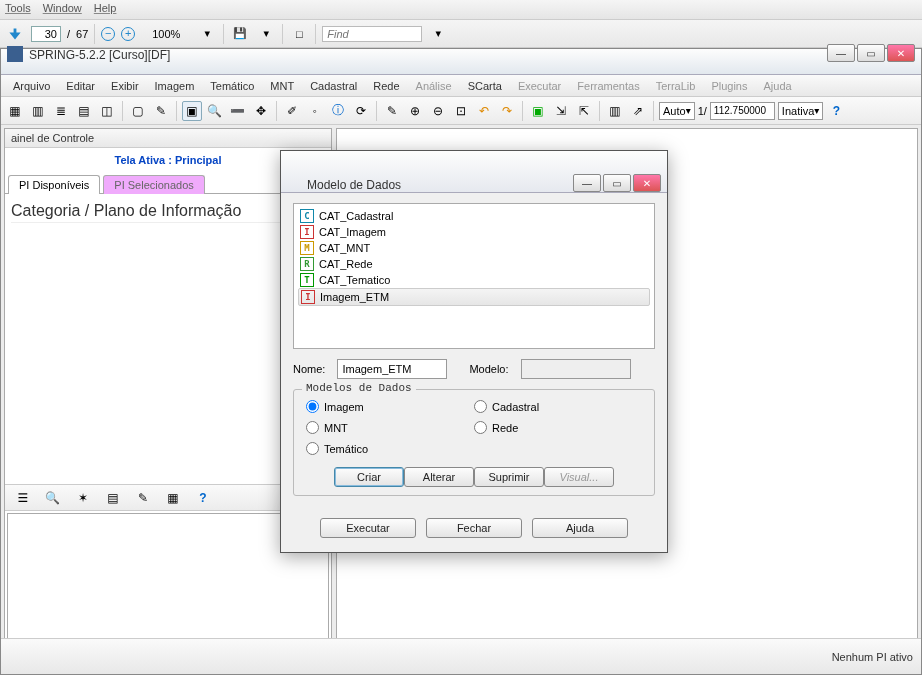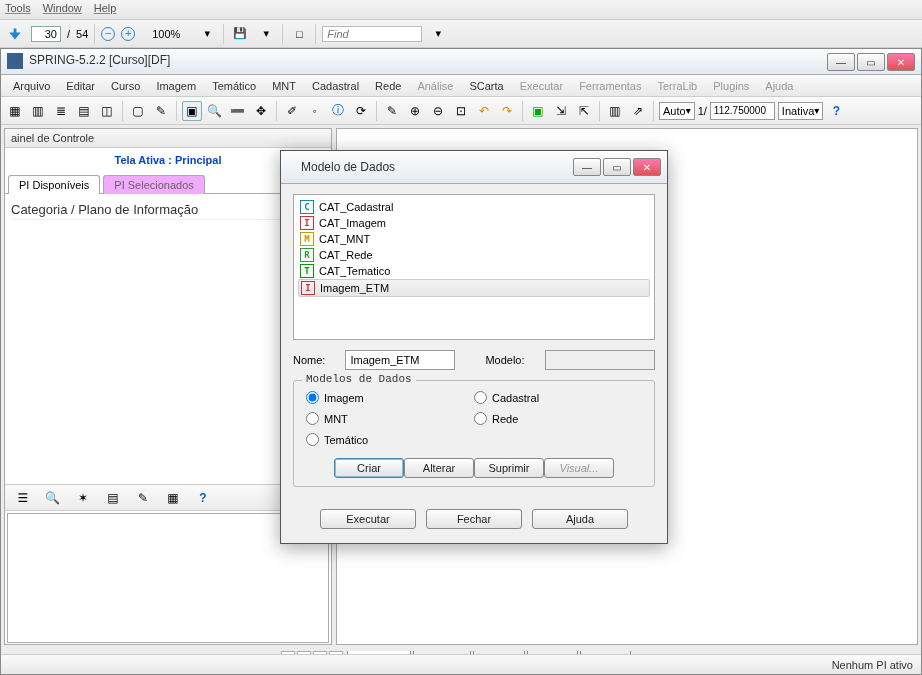--- a/index.html
+++ b/index.html
@@ -12,21 +12,21 @@
 
 .paging { background: linear-gradient(#f5f5f5, #e8e8e8); height: 28px; display: flex; align-items: center; gap: 6px; padding: 0 5px; border-bottom: 1px solid #ccc; }
 .tb-btn { width: 20px; height: 20px; display: inline-flex; align-items: center; justify-content: center; border: 1px solid transparent; border-radius: 3px; }
 .page-in { width: 30px; border: 1px solid #8aa; padding: 1px 3px; text-align: right; background: #fff; }
 .zoom-in { width: 50px; border: none; background: transparent; text-align: center; }
 .find-in { width: 100px; border: 1px solid #bbb; padding: 1px 4px; color: #888; font-style: italic; }
 .sep { width: 1px; height: 20px; background: #ccc; }
 
 
 .spring-window { position: absolute; left: 0; top: 48px; width: 922px; height: 627px; background: #ececec; border: 1px solid #888; }
-.titlebar { height: 26px; background: linear-gradient(#fdfdfd, #e2e8ee); border-bottom: 1px solid #aab; display: flex; align-items: flex-start; padding: 4px 6px; }
+.titlebar { height: 26px; background: linear-gradient(#fdfdfd, #e2e8ee); border-bottom: 1px solid #aab; display: flex; align-items: flex-end; padding: 12px 6px; }
 .titlebar .icon-sq { width: 16px; height: 16px; background: #3a5f8f; margin-right: 6px; display: inline-block; }
 .titlebar .title { color: #333; flex: 1; font-size: 12px; }
 .win-btns { display: flex; gap: 2px; }
 .win-btn { width: 28px; height: 18px; border: 1px solid #888; border-radius: 2px; background: linear-gradient(#fdfdfd, #ddd); display: flex; align-items: center; justify-content: center; font-size: 10px; color: #333; }
 .win-btn.close { background: linear-gradient(#f7a, #d55); color: #fff; }
 
 .menubar { height: 22px; background: linear-gradient(#fafafa, #e8e8e8); border-bottom: 1px solid #ccc; display: flex; align-items: center; padding: 0 6px; gap: 4px; }
 .menubar span { padding: 2px 6px; color: #333; }
 .menubar span.dis { color: #999; }
 
@@ -39,52 +39,52 @@
 
 .content-area { position: absolute; left: 0; top: 76px; right: 0; bottom: 26px; display: flex; }
 .left-panel { width: 328px; background: #fff; border: 1px solid #aaa; margin: 3px 2px 3px 3px; display: flex; flex-direction: column; }
 .panel-title { background: linear-gradient(#f8f8f8, #e8e8e8); border-bottom: 1px solid #ccc; padding: 3px 6px; color: #333; font-size: 11px; }
 .panel-link { text-align: center; padding: 6px; }
 .panel-link a { color: #0645c4; text-decoration: none; font-weight: bold; font-size: 11px; }
 .tabstrip { display: flex; border-bottom: 1px solid #aaa; margin-top: 2px; }
 .ptab { padding: 3px 10px; border: 1px solid #aaa; border-bottom: none; margin-left: 3px; background: #fff; border-radius: 3px 3px 0 0; position: relative; top: 1px; font-size: 11px; }
 .ptab.inactive { background: #f0abfc; color: #666; }
 .panel-body { flex: 1; padding: 6px; }
-.cat-header { color: #333; padding: 2px 0; border-bottom: 1px solid #eee; font-size: 13px; }
+.cat-header { color: #333; padding: 2px 0; border-bottom: 1px solid #eee; font-size: 16px; }
 
 .left-bottom { height: 160px; border-top: 1px solid #ccc; }
 .mini-toolbar { height: 26px; border-bottom: 1px solid #ccc; background: linear-gradient(#fafafa, #ececec); display: flex; align-items: center; gap: 10px; padding: 0 8px; }
 .log-area { background: #fff; height: 130px; border: 1px solid #aaa; margin: 2px; }
 
 .right-canvas { flex: 1; background: #fff; border: 1px solid #aaa; margin: 3px 3px 3px 2px; position: relative; }
 .bottom-tabs { position: absolute; left: 280px; bottom: 6px; height: 20px; display: flex; align-items: center; gap: 0; }
 .bt-btn { width: 14px; height: 14px; border: 1px solid #aaa; background: #fff; display: inline-flex; align-items: center; justify-content: center; font-size: 10px; margin-right: 2px; }
 .bt-tab { padding: 1px 10px; border: 1px solid #888; border-top: none; background: #fff; border-radius: 0 0 4px 4px; margin-left: 2px; font-size: 11px; }
 .bt-tab.inactive { background: #eee; color: #555; }
 
-.statusbar { position: absolute; left: 0; right: 0; bottom: 0; height: 20px; background: linear-gradient(#fafafa, #e8e8e8); border-top: 1px solid #ccc; display: flex; align-items: center; padding: 0 8px; justify-content: flex-end; color: #333; font-size: 11px; }
+.statusbar { position: absolute; left: 0; right: 0; bottom: 0; height: 36px; background: linear-gradient(#fafafa, #e8e8e8); border-top: 1px solid #ccc; display: flex; align-items: center; padding: 0 8px; justify-content: flex-end; color: #333; font-size: 11px; }
 
 
 .dialog { position: absolute; left: 280px; top: 150px; width: 388px; background: #f0f0f0; border: 1px solid #555; box-shadow: 0 4px 18px rgba(0,0,0,0.35); }
-.dlg-title { height: 33px; background: linear-gradient(#fdfdfd, #e6e9ef); border-bottom: 1px solid #aab; display: flex; align-items: center; padding: 0 6px; }
+.dlg-title { height: 42px; background: linear-gradient(#fdfdfd, #e6e9ef); border-bottom: 1px solid #aab; display: flex; align-items: flex-end; padding: 0 6px; gap: 6px; }
 .dlg-title .title { flex: 1; color: #333; font-size: 12px; }
 .dlg-body { padding: 10px 12px 12px; }
 .dlg-tabs { display: flex; border-bottom: 1px solid #aaa; }
 .dlg-tab { padding: 4px 12px; border: 1px solid #aaa; border-bottom: none; background: #fff; border-radius: 3px 3px 0 0; margin-right: 2px; position: relative; top: 1px; font-size: 11px; }
 .dlg-tab.inactive { background: #eee; color: #888; }
 .dlg-list { border: 1px solid #aaa; background: #fff; height: 146px; margin-top: 0; padding: 4px; overflow: auto; }
 .dlg-item { display: flex; align-items: center; gap: 5px; padding: 1px 2px; font-size: 11px; }
 .dlg-item.sel { background: linear-gradient(#f4f4f4,#e6e6e6); border: 1px solid #ccc; border-radius: 2px; }
 .cat-ic { width: 14px; height: 14px; border: 1px solid; display: inline-flex; align-items: center; justify-content: center; font-size: 9px; font-weight: bold; font-family: monospace; }
 .ic-C { border-color: #18a; color: #18a; }
 .ic-I { border-color: #c33; color: #c33; }
 .ic-M { border-color: #c90; color: #c90; }
 .ic-R { border-color: #393; color: #393; }
 .ic-T { border-color: #090; color: #090; }
-.row-inline { display: flex; align-items: center; gap: 20px; margin-top: 10px; }
+.row-inline { display: flex; align-items: center; gap: 12px; margin-top: 10px; }
 .field { border: 1px solid #999; background: #fff; padding: 2px 4px; font-size: 11px; height: 20px; }
 .field.ro { background: #eee; }
 .group { border: 1px solid #bbb; border-radius: 3px; margin-top: 10px; padding: 10px 12px 8px 12px; position: relative; }
 .group-title { position: absolute; top: -8px; left: 8px; background: #f0f0f0; padding: 0 4px; color: #333; font-size: 11px; font-family: Liberation Mono, monospace; }
 .radio-grid { display: grid; grid-template-columns: 1fr 1fr; row-gap: 8px; }
 .radio-opt { display: flex; align-items: center; gap: 5px; font-size: 11px; }
 .btn-row { display: flex; margin-top: 12px; justify-content: center; }
 .btn { min-width: 70px; padding: 3px 12px; border: 1px solid #888; border-radius: 3px; background: linear-gradient(#fdfdfd, #e4e4e4); font-size: 11px; color: #222; }
 .btn:disabled { color: #999; font-style: italic; }
 .btn.primary { border-color: #48a; box-shadow: 0 0 0 1px #8bd inset; }
@@ -105,21 +105,21 @@
 </div>
 
 <div class="paging">
   <span class="tb-btn">
       <svg class="ico-down" viewBox="0 0 10 10">
         <path fill="#28c" d="M5 9 L1 4 H4 V1 H6 V4 H9 Z"></path>
       </svg>
     </span>
   <input class="page-in" value="30" style="">
   <span>/</span>
-  <span>54</span>
+  <span>67</span>
   <span class="sep"></span>
   <span class="ico-minus tb-btn">−</span>
   <span class="ico-plus tb-btn">+</span>
   <input class="zoom-in" value="100%" style="">
   <span class="tb-btn">▾</span>
   <span class="sep"></span>
   <span class="tb-btn">💾</span>
   <span class="tb-btn">▾</span>
   <span class="sep"></span>
   <span class="tb-btn">□</span>
@@ -135,21 +135,21 @@
     <div class="win-btns">
       <span class="win-btn">—</span>
       <span class="win-btn">▭</span>
       <span class="win-btn close">✕</span>
     </div>
   </div>
 
   <div class="menubar">
     <span>Arquivo</span>
     <span>Editar</span>
-    <span>Curso</span>
+    <span>Exibir</span>
     <span>Imagem</span>
     <span>Temático</span>
     <span>MNT</span>
     <span>Cadastral</span>
     <span>Rede</span>
     <span class="dis">Análise</span>
     <span>SCarta</span>
     <span class="dis">Executar</span>
     <span class="dis">Ferramentas</span>
     <span class="dis">TerraLib</span>

